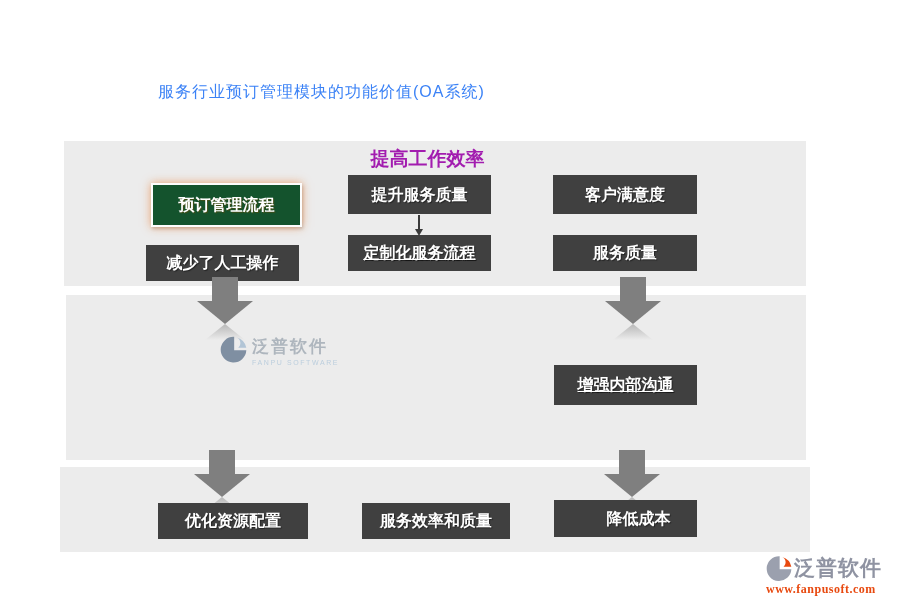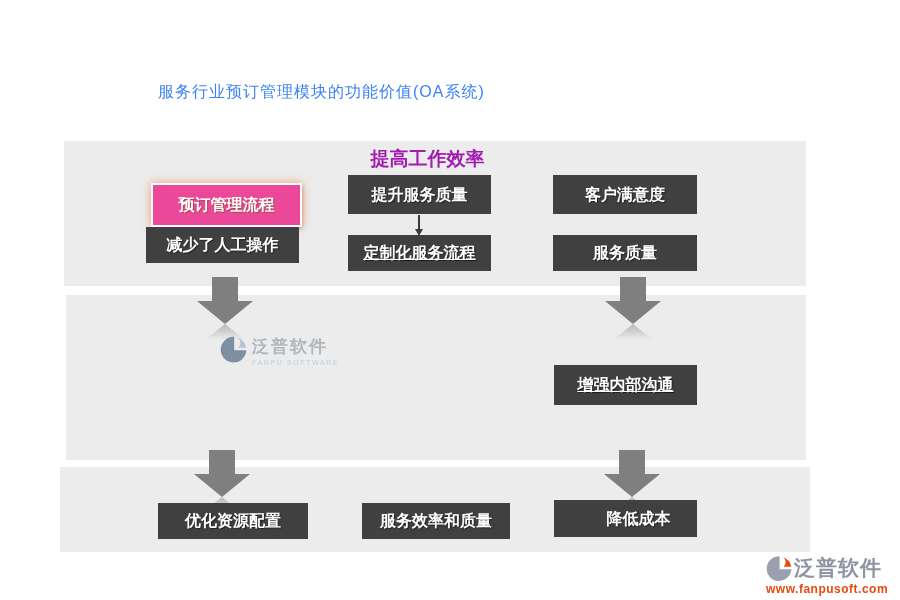--- a/index.html
+++ b/index.html
@@ -15,27 +15,27 @@
   .band2 { left:66px;  top:295px; width:740px; height:165px; }
   .band3 { left:60px;  top:467px; width:750px; height:85px;  }
 
   .band-heading { position:absolute; left:330px; top:146px; width:195px;
     text-align:center; font-size:19px; font-weight:bold; color:#a21caf; }
 
   .btn { position:absolute; display:flex; align-items:center; justify-content:center;
     text-align:center; font-weight:bold; color:#fff; line-height:1.25; }
   .navy { background:#404040; font-size:16px;
     text-shadow:1px 1px 1px rgba(0,0,0,.45); }
-  .gold { background:#ec4899; border:2px solid #FDFDFD; font-size:16px;
+  .gold { background:#14532d; border:2px solid #FDFDFD; font-size:16px;
     box-shadow:0 0 9px rgba(237,125,49,.65), 1px 2px 3px rgba(0,0,0,.18);
     text-shadow:1px 1px 1px rgba(110,75,0,.55); }
 
   
   .b-yuding   { left:151px; top:183px; width:151px; height:44px; }
-  .b-jianshao { left:146px; top:227px; width:153px; height:36px; }
+  .b-jianshao { left:146px; top:245px; width:153px; height:36px; }
   .b-tisheng  { left:348px; top:175px; width:143px; height:39px; }
   .b-dingzhi  { left:348px; top:235px; width:143px; height:36px;text-decoration:underline; }
   .b-kehu     { left:553px; top:175px; width:144px; height:39px; }
   .b-fuwuzl   { left:553px; top:235px; width:144px; height:36px; }
   .b-tigaole  { left:152px; top:364px; width:145px; height:46px; flex-direction:column; font-size:15px; }
   .b-zengqiang{ left:554px; top:365px; width:143px; height:40px;text-decoration:underline; }
   .b-youhua   { left:158px; top:503px; width:150px; height:36px; }
   .b-xiaolv   { left:362px; top:503px; width:148px; height:36px; }
   .b-jiangdi  { left:554px; top:500px; width:143px; height:37px;padding-left:26px; }
 
@@ -65,21 +65,21 @@
   .wm-text .wm-name { font-size:17px; font-weight:bold; color:#A4ADB6; letter-spacing:2px; }
   .wm-text .wm-sub  { font-size:7px; color:#B3C9DB; letter-spacing:1.6px; margin-top:1px; }
 
   
   .logo { position:absolute; left:766px; top:554px; width:130px; }
   .logo-row { display:flex; align-items:flex-start; }
   .logo-row svg { width:26px; height:28px; margin-right:2px; }
   .logo-name { font-size:21px; font-weight:bold; color:#8F93A2; letter-spacing:1px;
     text-shadow:1px 1px 0 rgba(255,255,255,.8); }
   .logo-url { font-size:12px; font-weight:bold; color:#E8490F;
-    font-family:Liberation Sans, sans-serif; margin-top:0px; letter-spacing:.5px; }
+    font-family:Liberation Serif, serif; margin-top:0px; letter-spacing:.5px; }
 </style>
 </head>
 <body>
 
 <div class="stage">
 
   <div class="page-title">服务行业预订管理模块的功能价值(OA系统)</div>
 
   <div class="band band1"></div>
   <div class="band band2"></div>

